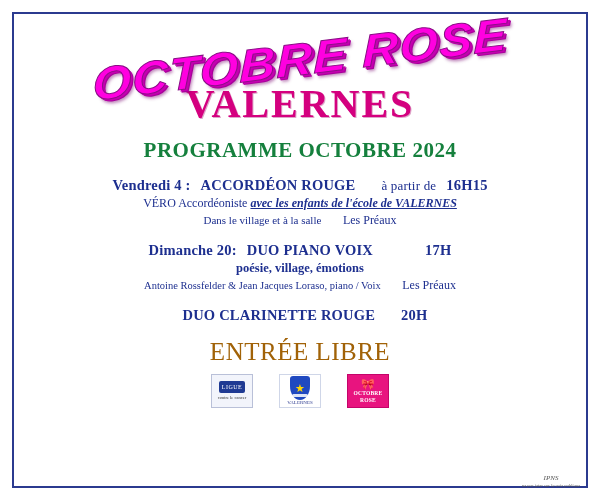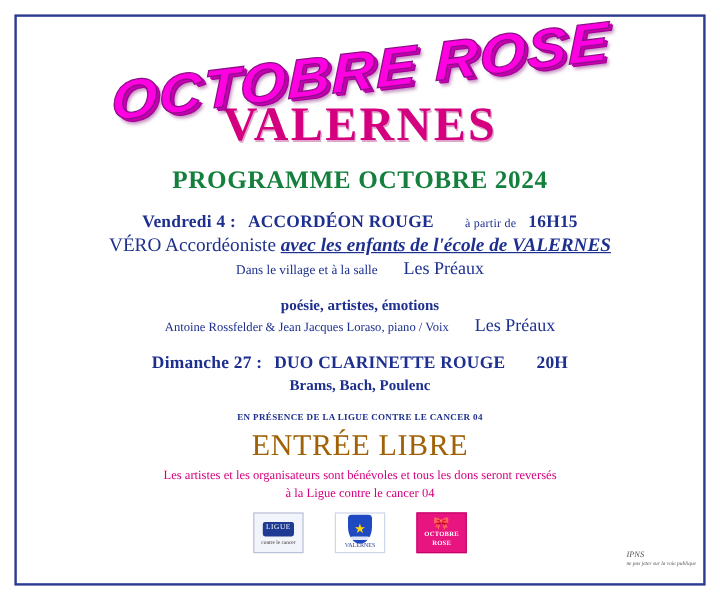--- a/index.html
+++ b/index.html
@@ -95,45 +95,45 @@
   }
   .ev-date { white-space: pre; }
   .ev-title { white-space: pre; }
   .ev-time {
     white-space: pre;
   }
   .gap-mid { display: inline-block; width: 26px; }
   .gap-small { display: inline-block; width: 10px; }
   .ev-pre {
     font-weight: normal;
-    font-size: 10px;
+    font-size: 13px;
   }
   .event-line2 {
     font-size: 12.5px;
     font-weight: bold;
     margin-top: 2px;
   }
   .event-line2.small-italic {
     font-weight: normal;
-    font-size: 16px;
+    font-size: 12px;
   }
   .italic-under {
     font-style: italic;
     font-weight: bold;
     text-decoration: underline;
   }
   .event-line3 {
     font-size: 11px;
     margin-top: 2px;
   }
   .event-credits {
     font-size: 10.5px;
   }
   .venue {
-    font-size: 15px;
+    font-size: 12px;
     font-family: "Liberation Serif", serif;
   }
   .spaced { display: inline-block; width: 16px; }
 
   
   .after-note {
     margin-top: 2px;
     font-size: 7.5px;
     font-weight: bold;
     color: #1d2f8f;
@@ -231,25 +231,25 @@
     text-align: center;
   }
   .logo-rose .ribbon {
     font-size: 11px;
     line-height: 1;
     color: #ffffff;
   }
   .ipns {
     position: absolute;
     right: 14px;
-    bottom: 22px;
+    bottom: 6px;
     font-size: 7px;
     color: #555;
     font-style: italic;
-    text-align: left;
+    text-align: center;
     line-height: 1.2;
   }
   .ipns .small {
     font-size: 4.5px;
     display: block;
   }
 </style>
 </head>
 <body>
 
@@ -282,51 +282,52 @@
           <span class="italic-under">avec les enfants de l'école de VALERNES</span>
         </div>
         <div class="event-line3">
           <span>Dans le village et à la salle</span>
           <span class="spaced"></span>
           <span class="venue">Les Préaux</span>
         </div>
       </div>
 
       <div class="event">
-        <div class="event-line2">poésie, artistes, émotions</div>
+        <div class="event-line1">
+          <span class="ev-date">Dimanche 20:</span>
+          <span class="gap-small"></span>
+          <span class="ev-title">DUO PIANO VOIX</span>
+          <span class="gap-mid"></span>
+          <span class="gap-mid"></span>
+          <span class="ev-time">17H</span>
+        </div>
+        <div class="event-line2">poésie, village, émotions</div>
         <div class="event-line3">
           <span class="event-credits">Antoine Rossfelder &amp; Jean Jacques Loraso, piano / Voix</span>
           <span class="spaced"></span>
           <span class="venue">Les Préaux</span>
         </div>
       </div>
 
       <div class="event">
         <div class="event-line1">
-          <span class="ev-date">Dimanche 27 :</span>
           <span class="gap-small"></span>
           <span class="ev-title">DUO CLARINETTE ROUGE</span>
           <span class="gap-mid"></span>
           <span class="ev-time">20H</span>
         </div>
-        <div class="event-line2">Brams, Bach, Poulenc</div>
       </div>
 
     </div>
 
     <div class="after-note">
-      <div>EN PRÉSENCE DE LA LIGUE CONTRE LE CANCER 04</div>
     </div>
 
     <div class="entree">ENTRÉE LIBRE</div>
 
-    <div class="benevole">
-      <div>Les artistes et les organisateurs sont bénévoles et tous les dons seront reversés</div>
-      <div>à la Ligue contre le cancer 04</div>
-    </div>
 
     <div class="logos">
       <div class="logo logo-ligue">
         <div class="badge">LIGUE</div>
         <div class="sub">contre le cancer</div>
       </div>
       <div class="logo logo-mairie">
         <div class="blason">
           <span class="star">★</span>
           <span class="wave"></span>

